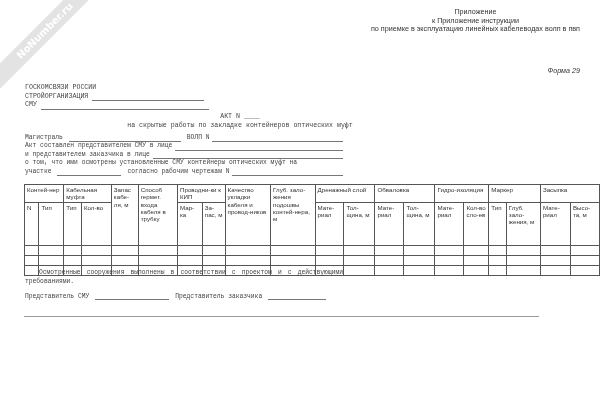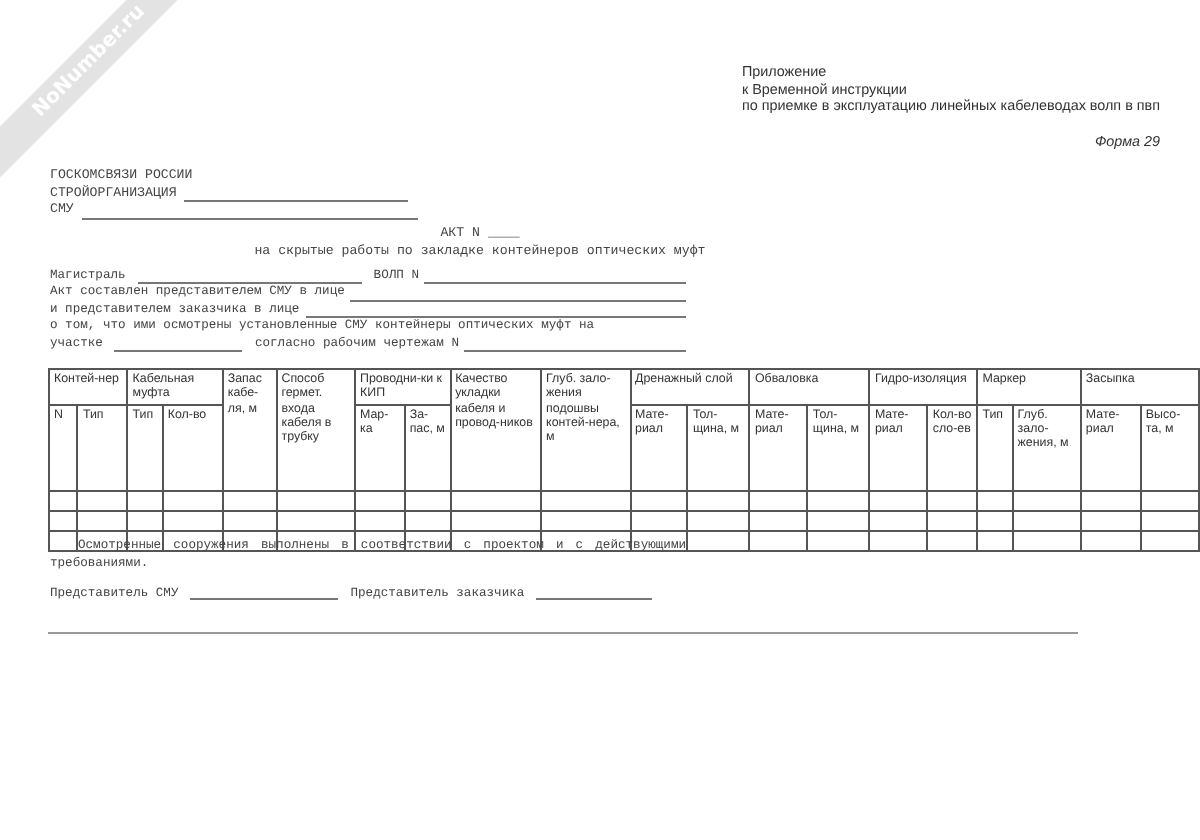--- a/index.html
+++ b/index.html
@@ -8,21 +8,21 @@
     .mono { font-family: "Liberation Mono", monospace; }
 
     .watermark {
       position: absolute; left: -30px; top: 22px; width: 150px; height: 18px;
       background: #e3e3e3; color: #ffffff; transform: rotate(-45deg);
       font-family: "DejaVu Sans", sans-serif; font-weight: bold; font-size: 10px;
       text-align: center; line-height: 18px;
     }
 
     .appendix {
-      position: absolute; right: 20px; top: 32px; text-align: left;
+      position: absolute; right: 20px; top: 8px; text-align: center;
       font-size: 7.2px; line-height: 8.6px; color: #333;
     }
     .forma { position: absolute; right: 20px; top: 66px; font-size: 7.2px; color: #333; font-style: italic; }
 
     .org { position: absolute; left: 25px; top: 84px; font-size: 6.6px; line-height: 8.6px; color: #444; }
     .org .line { display: flex; align-items: flex-end; }
     .uline { display: inline-block; border-bottom: 1px solid #777; height: 7px; }
 
     .act-title { position: absolute; left: 0; width: 480px; top: 112px; text-align: center; font-size: 6.6px; color: #444; line-height: 9px; }
 
@@ -42,21 +42,21 @@
     .signs { position: absolute; left: 25px; top: 292px; font-size: 6.3px; color: #444; display: flex; align-items: flex-end; }
     .bottom-rule { position: absolute; left: 24px; top: 316px; width: 515px; border-top: 1px solid #999; }
   </style>
 </head>
 <body>
 
 <div class="watermark">NoNumber.ru</div>
 
 <div class="appendix sans">
   <div>Приложение</div>
-  <div>к Временной инструкции</div>
+  <div>к Приложение инструкции</div>
   <div>по приемке в эксплуатацию линейных кабелеводах волп в пвп</div>
 </div>
 <div class="forma sans">Форма 29</div>
 
 <div class="org mono">
   <div class="line">
       <span>ГОСКОМСВЯЗИ РОССИИ</span>
     </div>
   <div class="line">
       <span>СТРОЙОРГАНИЗАЦИЯ</span>

